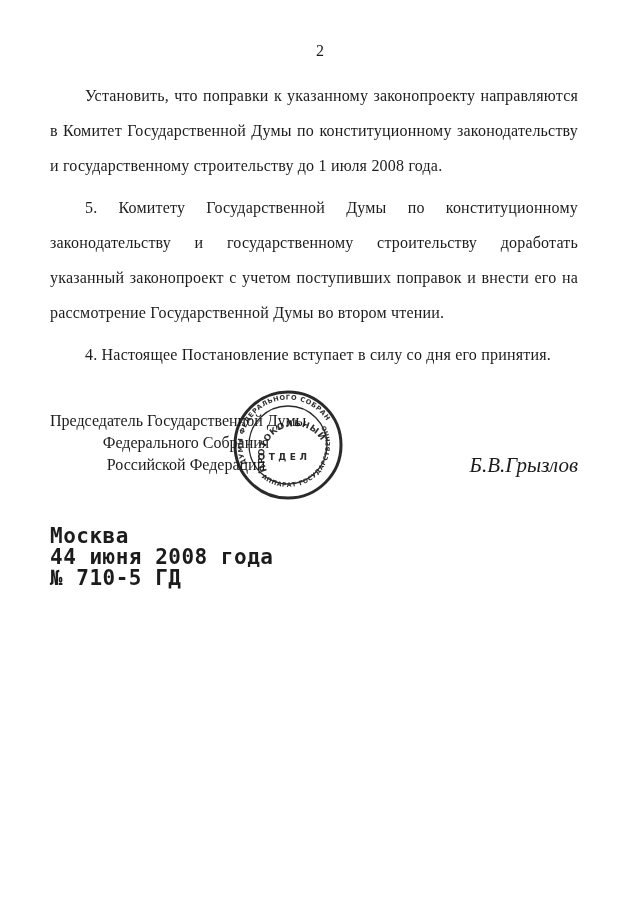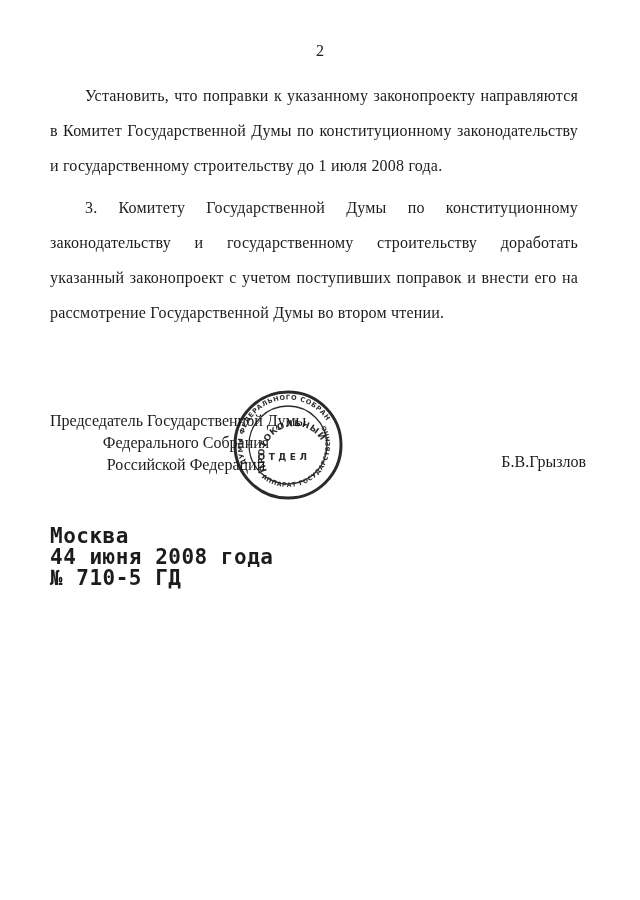--- a/index.html
+++ b/index.html
@@ -44,23 +44,24 @@
     top: 410px;
     width: 272px;
     font-size: 16px;
     line-height: 22px;
   }
   .signature-block .line1 { white-space: nowrap; }
   .signature-block .line2,
   .signature-block .line3 { text-align: center; }
   .signature-name {
     position: absolute;
-    right: 54px;
+    right: 62px;
     top: 453px;
-    font-size: 16px;
+    font-size: 21px;
+    font-style: italic;
   }
   .stamp {
     position: absolute;
     left: 232px;
     top: 389px;
     width: 112px;
     height: 112px;
     opacity: 0.92;
   }
   .stamp text {
@@ -82,21 +83,22 @@
 </style>
 </head>
 <body>
 
 <div class="page">
 
   <div class="page-number">2</div>
 
   <div class="body-text">
     <p>Установить, что поправки к указанному законопроекту направляются в Комитет Государственной Думы по конституционному законодательству и государственному строительству до 1 июля 2008 года.</p>
-    <p>3. Комитету Государственной Думы по конституционному законодательству и государственному строительству доработать указанный законопроект с учетом поступивших поправок и внести его на рассмотрение Государственной Думы во втором чтении.</p>
+    <p>5. Комитету Государственной Думы по конституционному законодательству и государственному строительству доработать указанный законопроект с учетом поступивших поправок и внести его на рассмотрение Государственной Думы во втором чтении.</p>
+    <p>4. Настоящее Постановление вступает в силу со дня его принятия.</p>
   </div>
 
   <div class="signature-block">
     <div class="line1">Председатель Государственной Думы</div>
     <div class="line2">Федерального Собрания</div>
     <div class="line3">Российской Федерации</div>
   </div>
 
   <div class="signature-name">Б.В.Грызлов</div>
 

